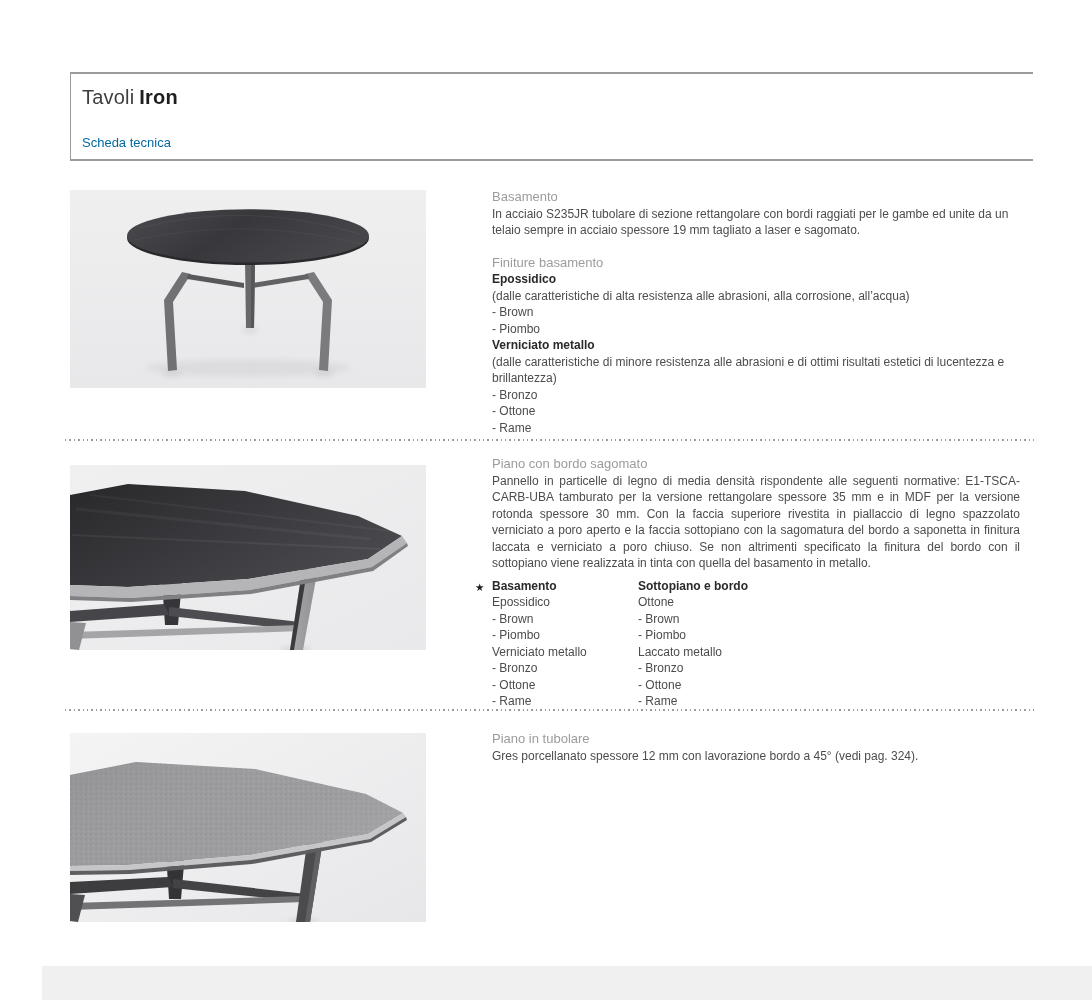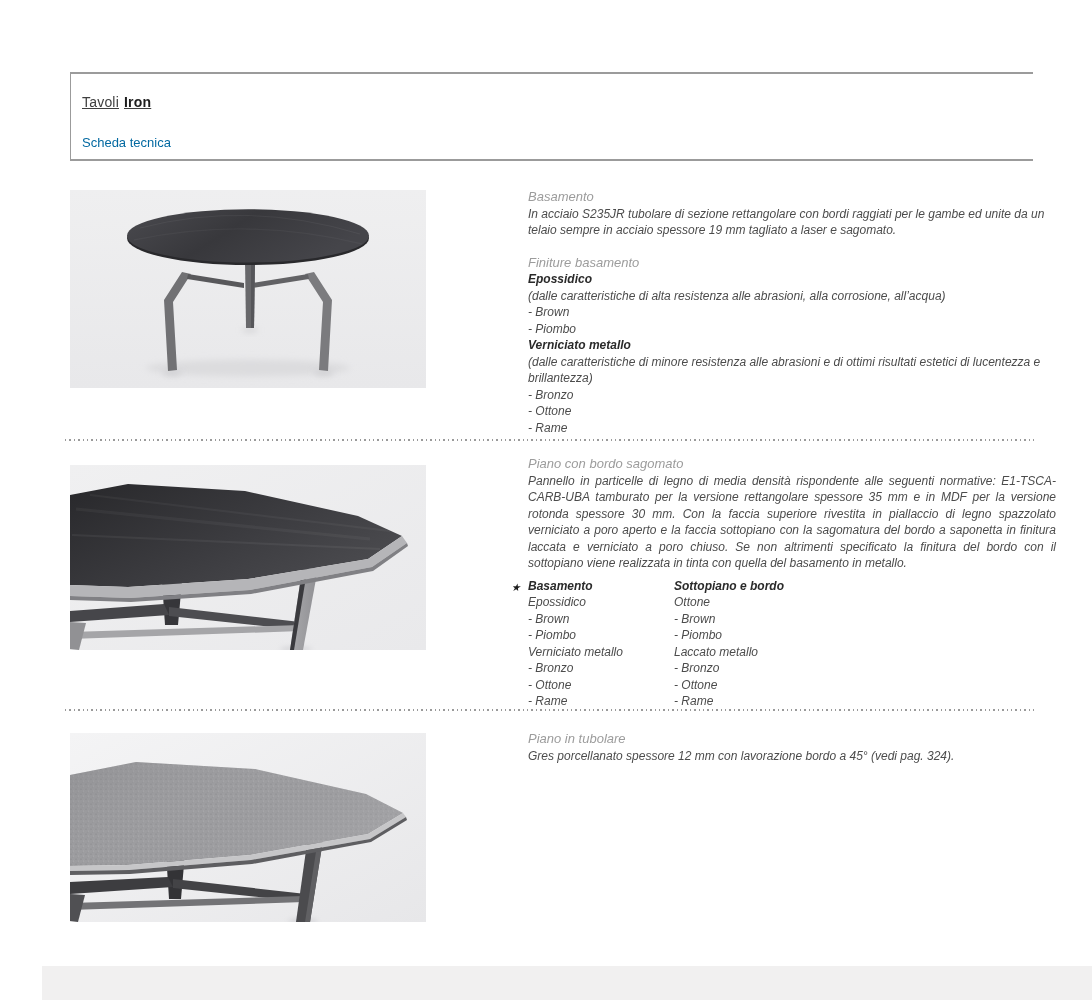--- a/index.html
+++ b/index.html
@@ -8,31 +8,31 @@
     font-family:"Liberation Sans",sans-serif;color:#4c4c4c;
   }
   .page{position:absolute;inset:0;overflow:hidden;}
 
   
   .header-box{
     position:absolute;left:70px;top:72px;width:963px;height:89px;
     border-top:2px solid #9b9b9b;border-bottom:2px solid #9b9b9b;border-left:1px solid #9b9b9b;
     box-sizing:border-box;
   }
-  .title{position:absolute;left:11px;top:20px;font-size:14px;color:#3f3f3f;letter-spacing:.2px;text-decoration:underline;}
+  .title{position:absolute;left:11px;top:12px;font-size:20px;color:#3f3f3f;letter-spacing:.2px;}
   .title .pre{margin-right:5px;}
   .title .bold{font-weight:bold;color:#1e1e1e;}
   .subtitle{position:absolute;left:11px;bottom:9px;font-size:13px;color:#0369a1;}
 
   
   .img{position:absolute;left:70px;line-height:0;}
   .img svg{display:block;}
 
   
-  .txt{position:absolute;left:528px;width:528px;font-size:12px;line-height:16.5px;color:#4c4c4c;font-style:italic;}
+  .txt{position:absolute;left:492px;width:528px;font-size:12px;line-height:16.5px;color:#4c4c4c;}
   .h{font-size:13px;color:#9c9c9c;}
   .b{font-weight:bold;color:#2a2a2a;}
   .gap{height:16px;}
   .just{text-align:justify;}
 
   
   .cols{display:flex;margin-top:6px;position:relative;}
   .col1{width:146px;}
   .star{position:absolute;left:-17px;top:1px;font-size:10.5px;color:#1e1e1e;}
 

